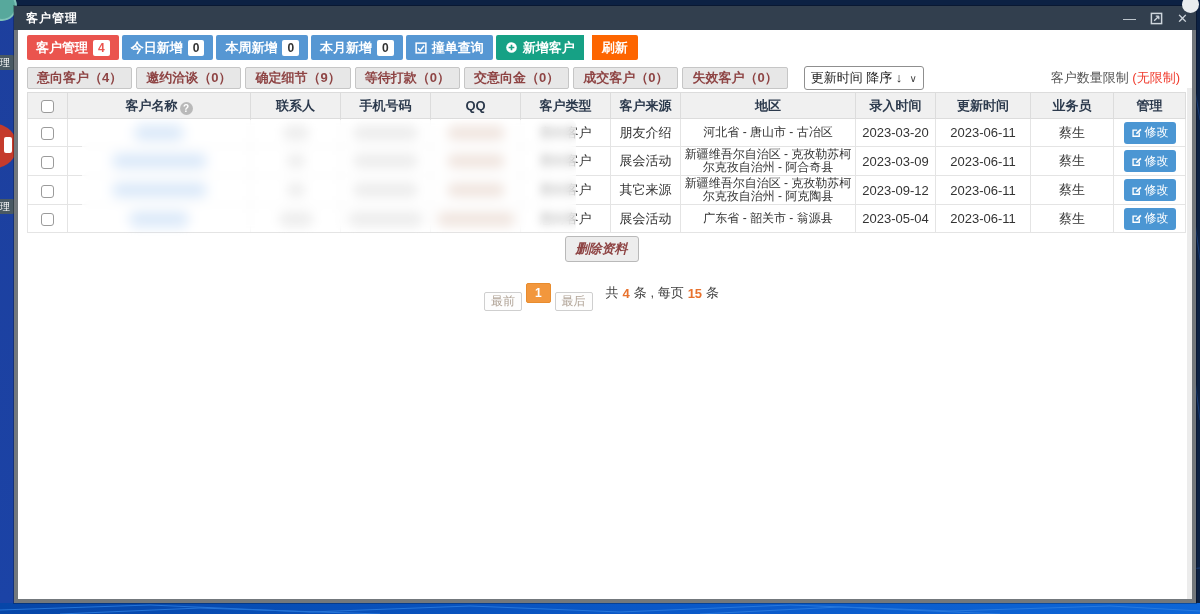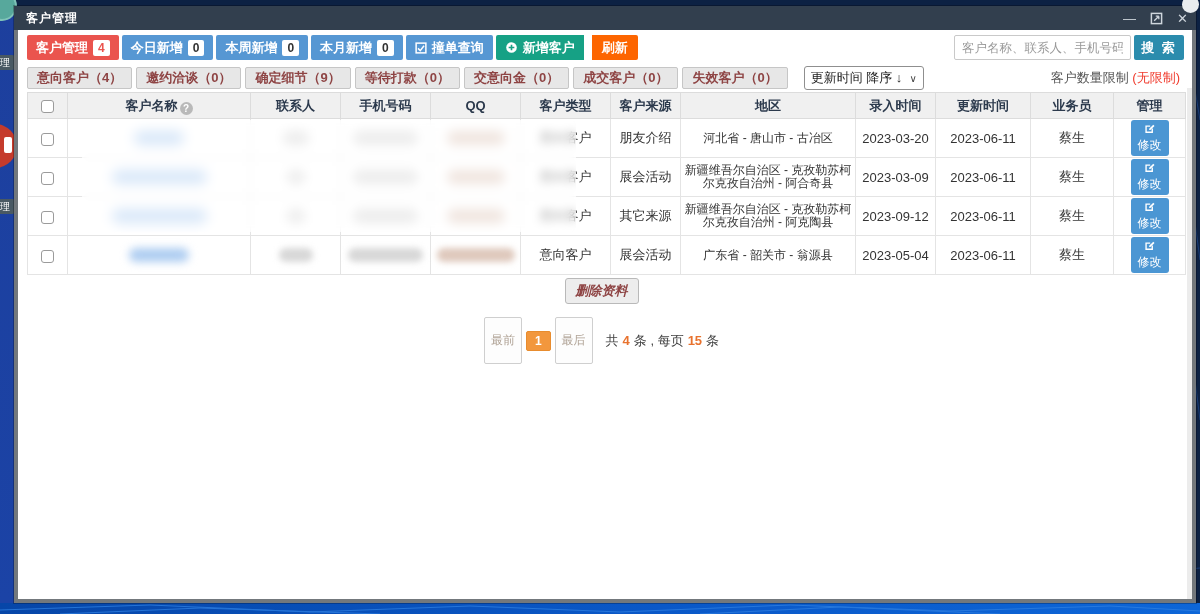--- a/index.html
+++ b/index.html
@@ -72,43 +72,43 @@
   th { background:#f0f0f0; border:1px solid #dcdcdc; height:26px; font-size:13px; color:#2c3a4d;
     font-weight:bold; text-align:center; }
   td { border:1px solid #e4e4e4; height:28px; font-size:13px; color:#333; text-align:center; padding:1px 2px; }
   td.c-region { font-size:12px; line-height:13px; }
   .help-ico { display:inline-block; width:13px; height:13px; border-radius:50%; background:#b9b9b9; color:#fff;
     font-size:10px; line-height:13px; font-weight:bold; vertical-align:-2px; margin-left:2px; }
   .help-ico::after { content:"?"; }
   .cbx { display:inline-block; width:13px; height:13px; border:1px solid #9b9b9b; border-radius:3px;
     background:#fff; vertical-align:middle; cursor:pointer; }
   .edit-btn { display:inline-flex; align-items:center; gap:3px; background:#4b96d3; color:#fff; border:none;
-    border-radius:3px; font-size:12px; padding:2.5px 7px; cursor:pointer; font-family:"Liberation Sans",sans-serif;flex-direction:column; }
+    border-radius:3px; font-size:12px; padding:2.5px 7px; cursor:pointer; font-family:"Liberation Sans",sans-serif; }
 
   
   .blob { border-radius:7px; margin:0 auto; filter:blur(3px); height:14px; }
   .blob-name { background:#aecdf1; filter:blur(4px); cursor:pointer; }
   .blob-gray { background:#d8d8d8; }
   .blob-qq { background:#dfc9bd; }
   .w-n0{width:50px;} .w-n1{width:95px;} .w-n2{width:95px;} .w-n3{width:60px;}
   .w-c0{width:26px;} .w-c1{width:18px;} .w-c2{width:18px;} .w-c3{width:34px;}
   .w-p0{width:65px;} .w-p1{width:65px;} .w-p2{width:65px;} .w-p3{width:75px;}
   .w-q0{width:58px;} .w-q1{width:58px;} .w-q2{width:58px;} .w-q3{width:78px;}
   .privacy-blur { position:absolute; left:55px; top:27.5px; width:494px; height:112px; z-index:5;
     backdrop-filter:blur(5px); -webkit-backdrop-filter:blur(5px); background:rgba(255,255,255,.5);
     border-radius:6px; pointer-events:none; }
 
   
   .delete-row { width:1167px; text-align:center; margin-top:3px; }
   .delete-btn { background:#ededed; border:1px solid #b9b9b9; border-radius:3px; color:#8e4444;
     font-size:13px; font-weight:bold; padding:3px 10px; cursor:pointer; font-family:"Liberation Sans",sans-serif;font-style:italic; }
   .pagination { width:1167px; margin-top:13px; display:flex; justify-content:center; align-items:center; gap:4px;
     font-size:13px; color:#444; }
-  .pg-btn { border:1px solid #cfcfcf; background:#fdfdfd; color:#b0a396; font-size:12px; padding:14px 6px;
-    border-radius:2px; cursor:pointer; font-family:"Liberation Sans",sans-serif; }
+  .pg-btn { border:1px solid #cfcfcf; background:#fdfdfd; color:#b0a396; font-size:12px; padding:0 6px;
+    border-radius:2px; cursor:pointer; font-family:"Liberation Sans",sans-serif;margin-top:17px; }
   .pg-cur { background:#f2973d; color:#fff; font-size:12px; font-weight:bold; padding:2px 8px; border-radius:2px;
     border:1px solid #e88c2e; cursor:default; }
   .pg-summary { margin-left:9px; display:flex; gap:4px; align-items:center; }
   .pg-num { color:#e8722e; font-weight:bold; }
 
   .scroll-track { position:absolute; right:0; top:58px; bottom:0; width:5px; background:#ececec; }
 </style>
 </head>
 <body>
 
@@ -188,24 +188,20 @@
       <button class="tb-btn tb-green">
         <svg width="13" height="13" viewBox="0 0 16 16">
           <circle cx="8" cy="8" r="6.5" fill="#fff"></circle>
           <path d="M8 4.5v7M4.5 8h7" stroke="#16a185" stroke-width="2"></path>
         </svg>
         <span>新增客户</span>
       </button>
       <button class="tb-btn tb-orange">
         <span>刷新</span>
       </button>
-      <span class="search-area">
-        <input class="search-input" type="text" placeholder="客户名称、联系人、手机号码" style="">
-        <button class="search-btn">搜 索</button>
-      </span>
     </div>
 
     <div class="filterbar">
       <button class="ftab">意向客户（4）</button>
       <button class="ftab">邀约洽谈（0）</button>
       <button class="ftab">确定细节（9）</button>
       <button class="ftab">等待打款（0）</button>
       <button class="ftab">交意向金（0）</button>
       <button class="ftab">成交客户（0）</button>
       <button class="ftab">失效客户（0）</button>

